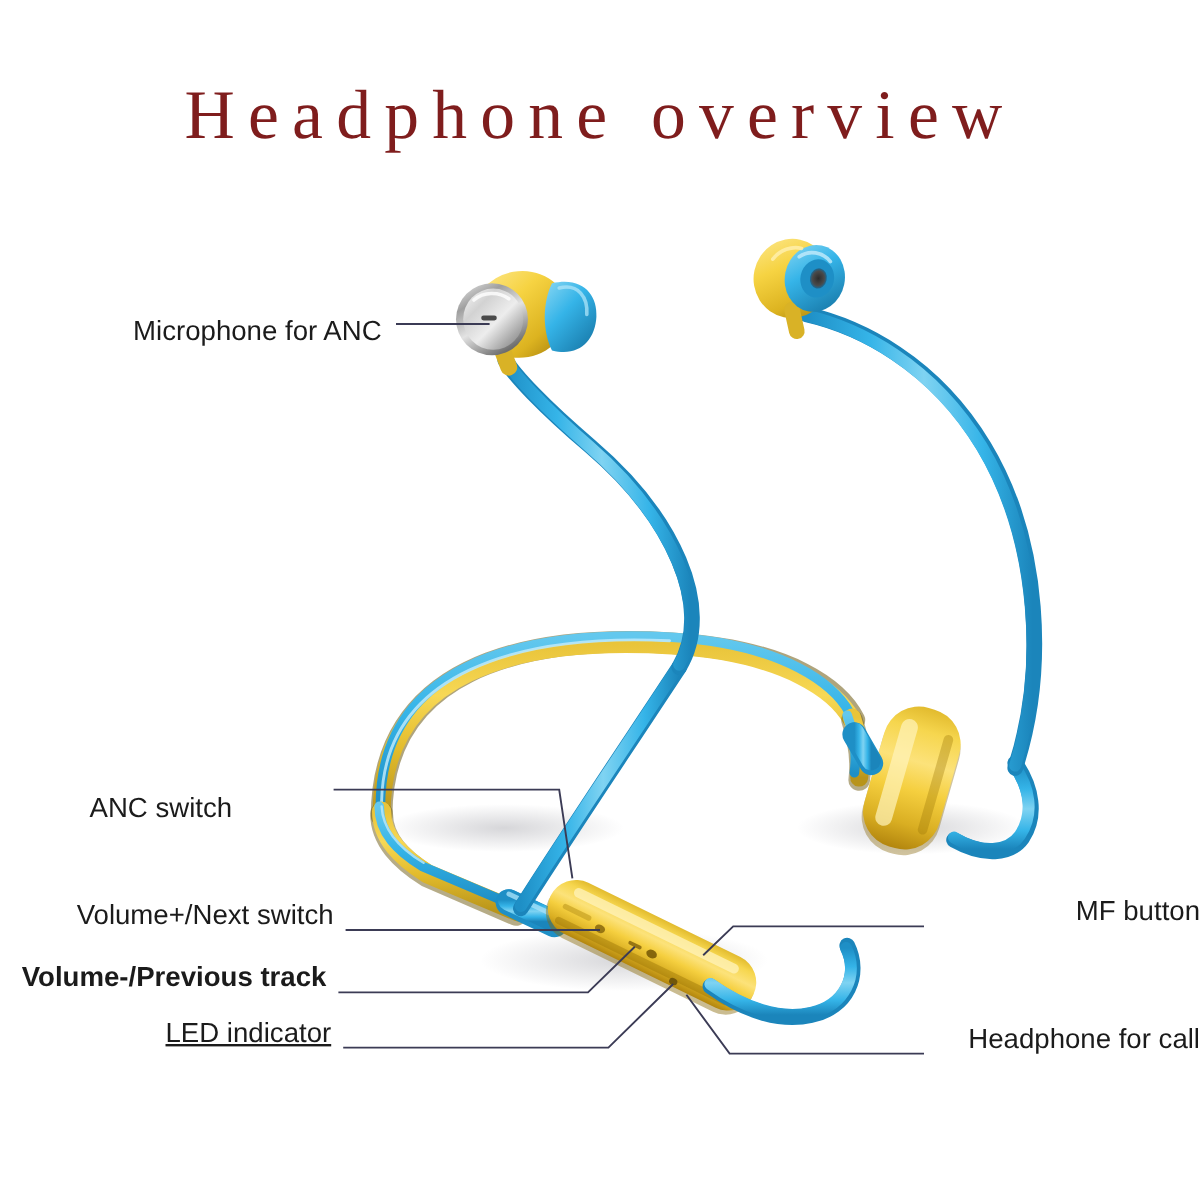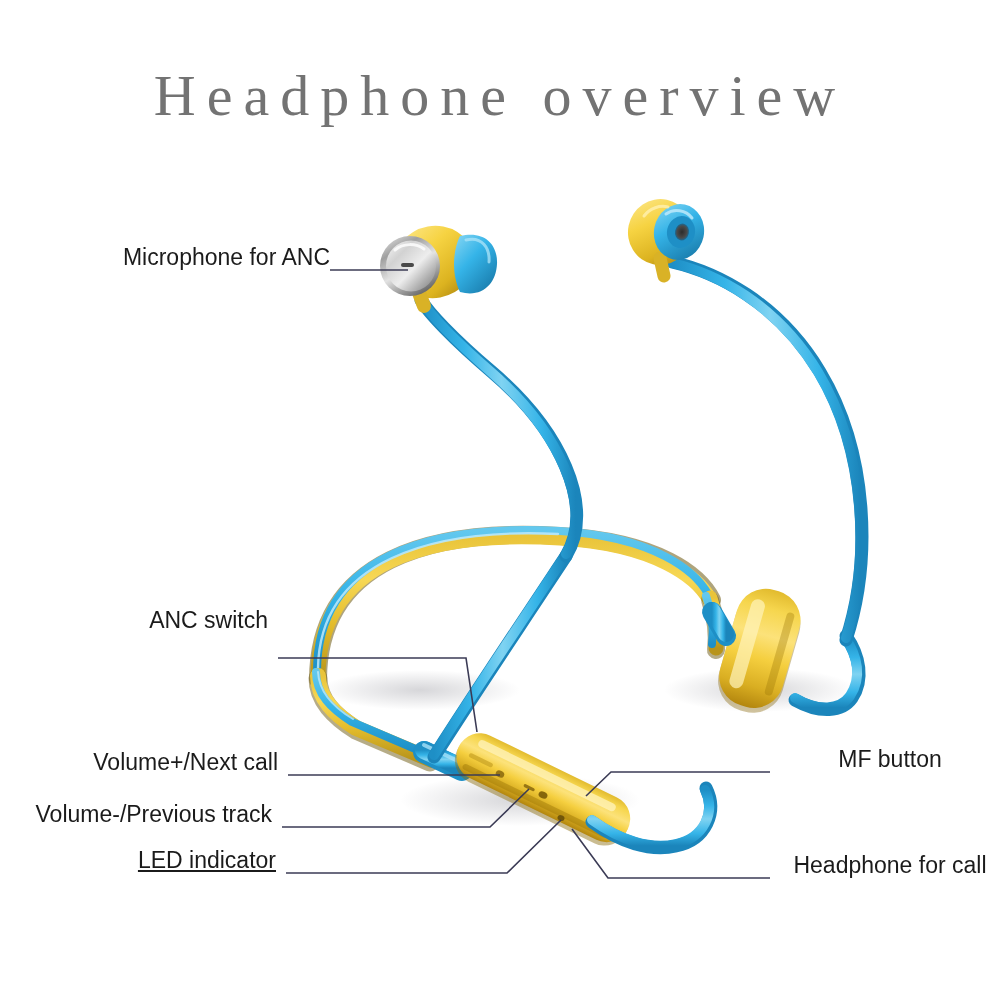--- a/index.html
+++ b/index.html
@@ -17,33 +17,33 @@
   }
   #title {
     position: absolute;
     top: 62px;
     left: 0;
     width: 1000px;
     text-align: center;
     font-family: "Liberation Serif", serif;
     font-size: 58px;
     letter-spacing: 11px;
-    color: #737373;
+    color: #7f1d1d;
     white-space: pre;
   }
   .callout {
     position: absolute;
     font-family: "Liberation Sans", sans-serif;
     font-size: 23px;
     color: #1b1b1b;
     white-space: nowrap;
     line-height: 1;
   }
   .callout.right-align { text-align: right; }
-  .callout.left-align  { text-align: center; }
+  .callout.left-align  { text-align: right; }
   #art {
     position: absolute;
     top: 0; left: 0;
     width: 1000px;
     height: 1000px;
   }
   #leaders {
     position: absolute;
     top: 0; left: 0;
     width: 1000px;
@@ -259,22 +259,22 @@
         <path d="M 278 658 L 466 658 L 477 732" stroke="#3B3B55"></path>
         <path d="M 288 775 L 500 775" stroke="#3B3B55"></path>
         <path d="M 282 827 L 490 827 L 529 789" stroke="#3B3B55"></path>
         <path d="M 286 873 L 507 873 L 561 820" stroke="#3B3B55"></path>
         <path d="M 770 772 L 611 772 L 586 796" stroke="#3B3B55"></path>
         <path d="M 770 878 L 608 878 L 572 829" stroke="#3B3B55"></path>
       </g>
   </svg>
 
   <div id="callout-layer">
-      <div class="callout right-align" style="top: 246px; left: 0px; width: 318px; margin-left: 12px;">Microphone for ANC</div>
-      <div class="callout right-align" style="top: 609px; left: 0px; width: 268px;">ANC switch</div>
-      <div class="callout right-align" style="top: 751px; left: 0px; width: 278px;">Volume+/Next call</div>
-      <div class="callout right-align" style="top: 803px; left: 0px; width: 272px;">Volume-/Previous track</div>
+      <div class="callout right-align" style="top: 264px; left: 0px; width: 318px;">Microphone for ANC</div>
+      <div class="callout right-align" style="top: 662px; left: 0px; width: 268px; text-align: center;">ANC switch</div>
+      <div class="callout right-align" style="top: 751px; left: 0px; width: 278px;">Volume+/Next switch</div>
+      <div class="callout right-align" style="top: 803px; left: 0px; width: 272px; font-weight: bold;">Volume-/Previous track</div>
       <div class="callout right-align" style="top: 849px; left: 0px; width: 276px; text-decoration: underline;">LED indicator</div>
       <div class="callout left-align" style="top: 748px; left: 780px; width: 220px;">MF button</div>
       <div class="callout left-align" style="top: 854px; left: 780px; width: 220px;">Headphone for call</div>
     </div>
 
 </div>
 
 </body></html>

